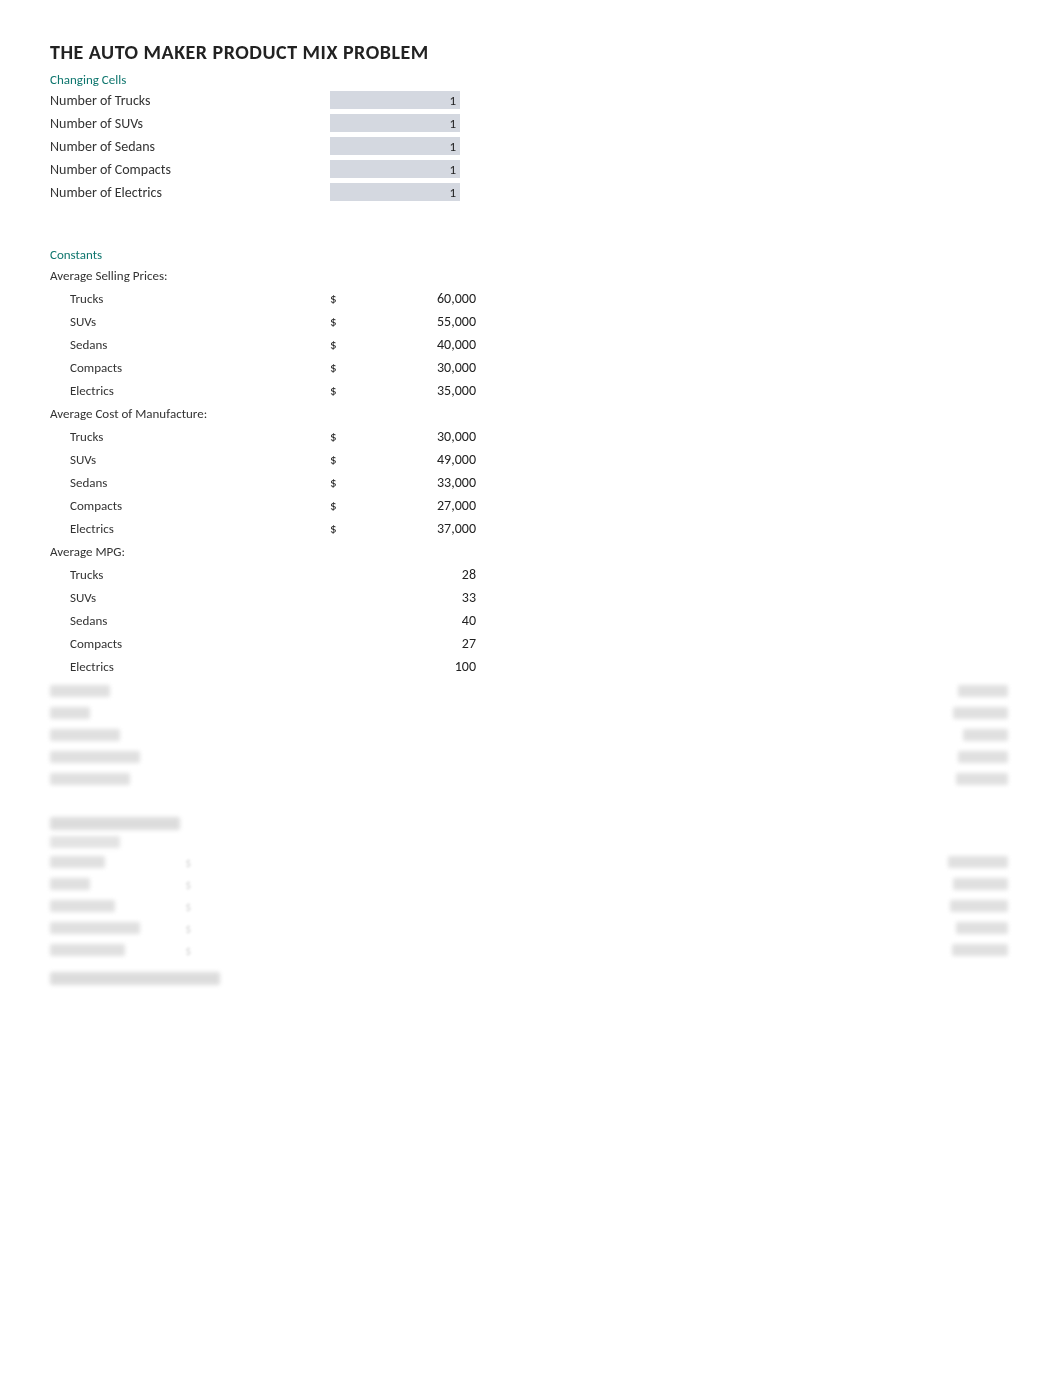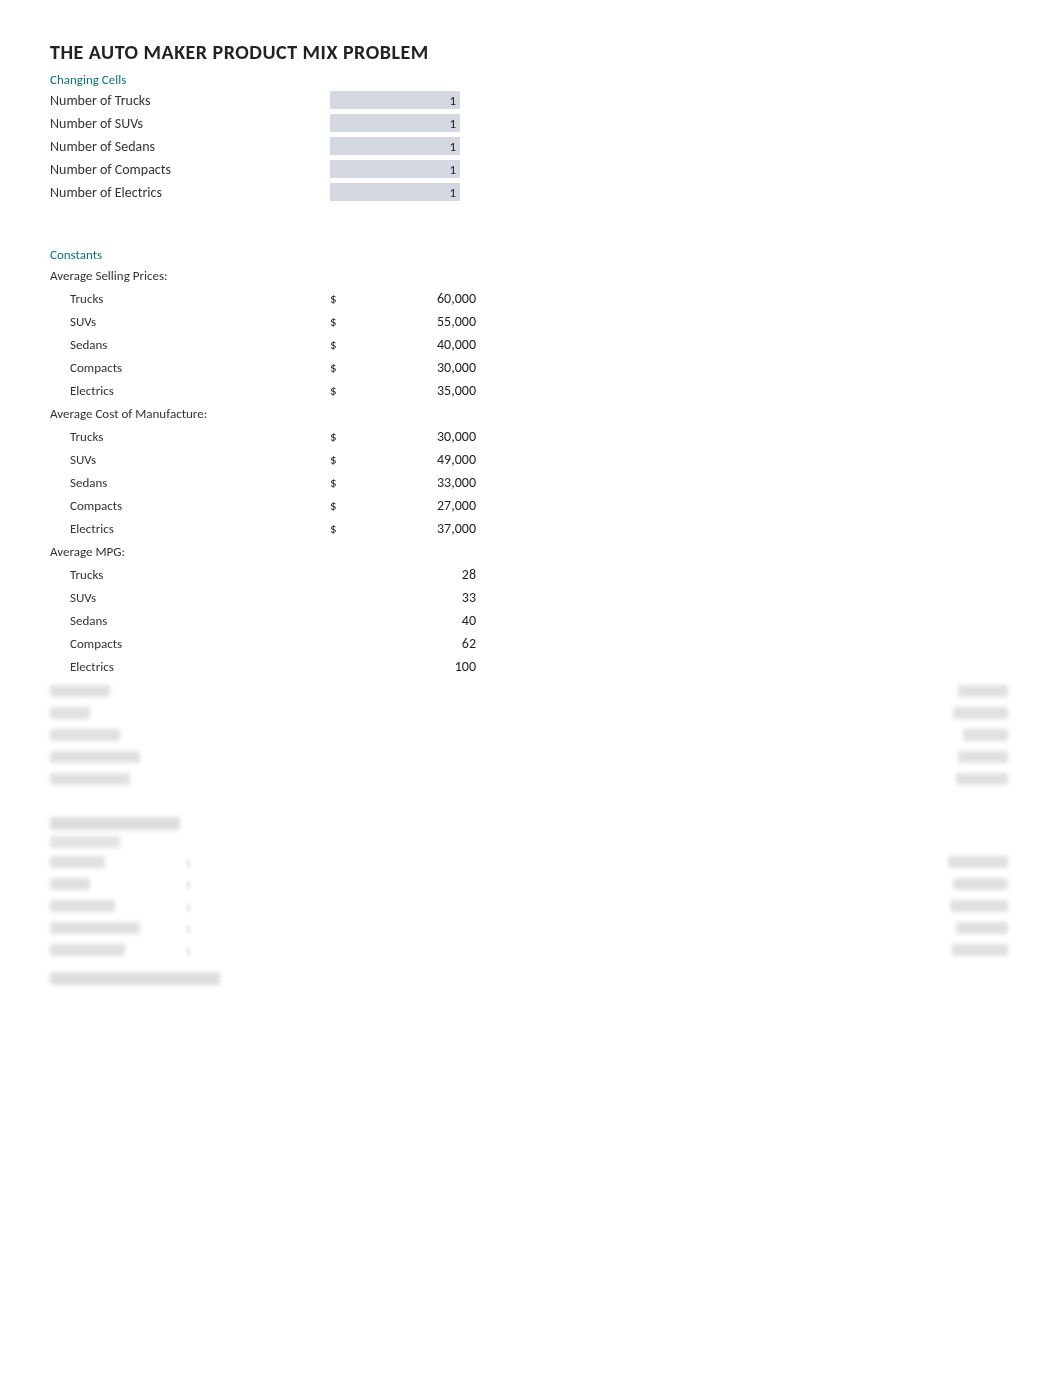--- a/index.html
+++ b/index.html
@@ -249,21 +249,21 @@
   <div class="row">
     <div class="row-label indented">SUVs</div>
     <div class="value-cell" style="width:150px;">33</div>
   </div>
   <div class="row">
     <div class="row-label indented">Sedans</div>
     <div class="value-cell" style="width:150px;">40</div>
   </div>
   <div class="row">
     <div class="row-label indented">Compacts</div>
-    <div class="value-cell" style="width:150px;">62</div>
+    <div class="value-cell" style="width:150px;">27</div>
   </div>
   <div class="row">
     <div class="row-label indented">Electrics</div>
     <div class="value-cell" style="width:150px;">100</div>
   </div>
 
 
   <div class="blurred-block">
     <div class="blurred-row">
       <div class="blurred-label" style="width:60px;"></div>

